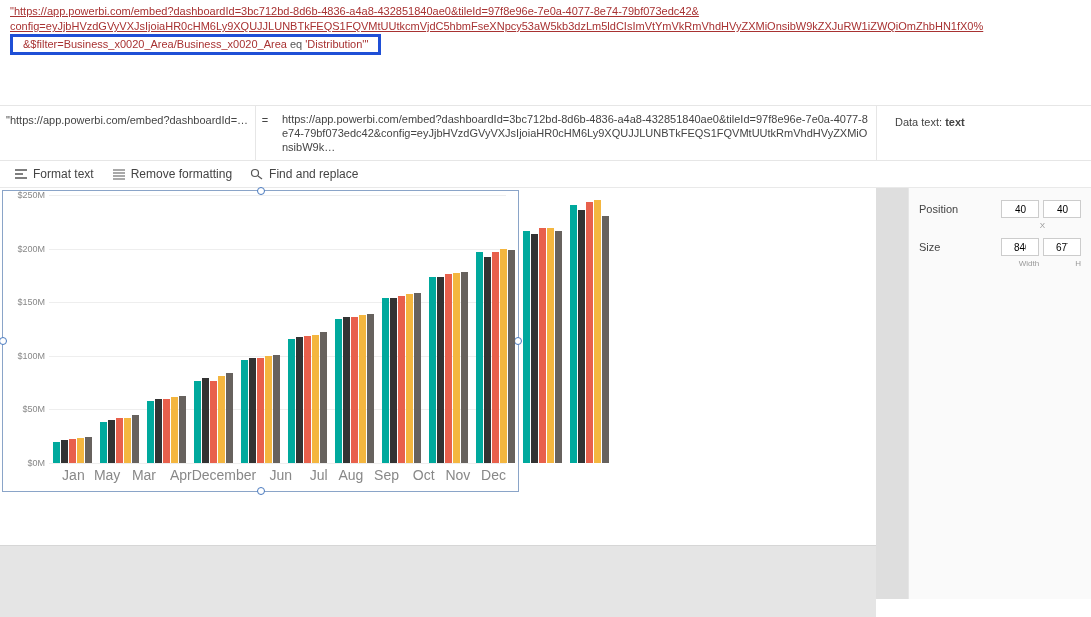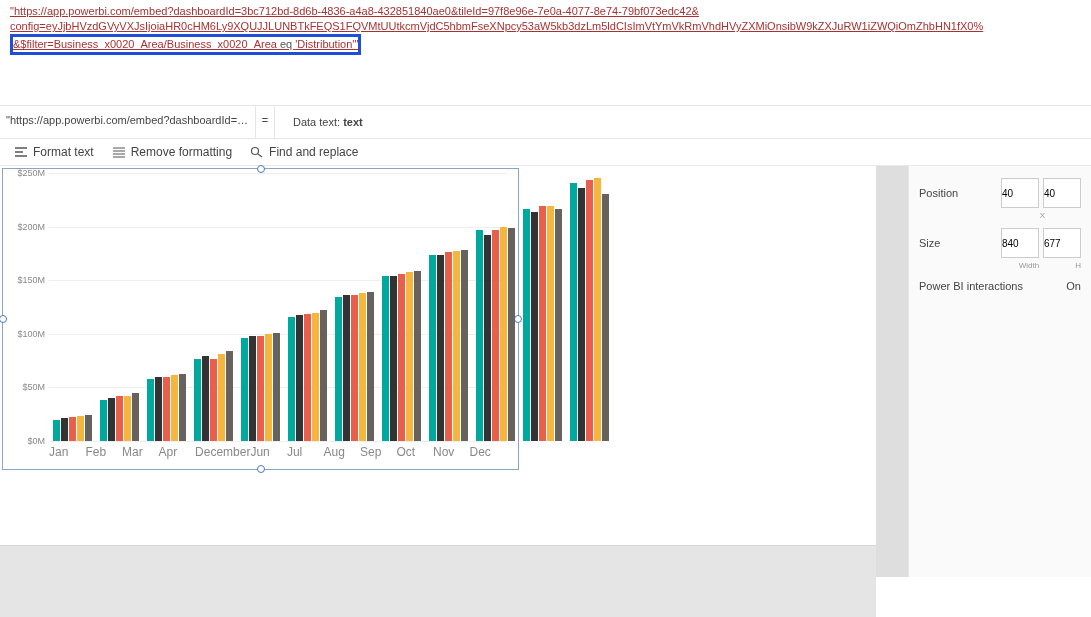--- a/index.html
+++ b/index.html
@@ -2,21 +2,21 @@
 <html><head>
 <meta charset="utf-8">
 <style>
   * { box-sizing: border-box; margin: 0; padding: 0; font-family: "Segoe UI", Arial, sans-serif; }
   html, body { width: 1091px; height: 617px; background: #fff; overflow: hidden; }
 
   
   .url-area { padding: 4px 10px 4px 10px; font-family: Consolas, monospace; font-size: 11px; line-height: 15px; color: #a83232; word-break: break-all; }
   .url-line1 { text-decoration: underline; }
   .url-line2 { }
-  .filter-highlight { display: inline-block; border: 3px solid #1f4fd6; padding: 0 0; text-decoration: underline; }
+  .filter-highlight { display: inline-block; border: 3px solid #1f4fd6; padding: 0 10px; }
   .filter-eq { color: #555; }
   .filter-val { color: #a83232; }
 
   .gap { height: 46px; }
 
   
   .formula-wrap { display:flex; border: 1px solid #e6e6e6; border-left:none; border-right:none; }
   .formula-left { width: 256px; padding: 8px 6px; font-size: 11px; color:#444; border-right: 1px solid #e6e6e6; white-space: nowrap; overflow: hidden; text-overflow: ellipsis; }
   .formula-eq { width: 18px; text-align:center; padding:8px 0; font-size:11px; color:#444; }
   .formula-right { flex:1; padding: 6px 8px; font-size:11px; color:#444; line-height:14px; word-break: break-all; }
@@ -38,32 +38,32 @@
   .sh-s  { left:50%; bottom:-4px; margin-left:-4px; }
   .sh-e  { right:-4px; top:50%; margin-top:-4px; }
   .sh-w  { left:-4px; top:50%; margin-top:-4px; }
 
   .chart-inner { position:absolute; left:8px; top:4px; right:8px; bottom:4px; }
   .y-axis { position:absolute; left:0; top:0; bottom:24px; width:38px; }
   .y-tick { position:absolute; right:4px; font-size:9px; color:#888; transform: translateY(-50%); }
   .plot { position:absolute; left:38px; right:4px; top:0; bottom:24px; border-top: 0; }
   .gridline { position:absolute; left:0; right:0; height:0; border-top:1px solid #eee; }
   .x-axis { position:absolute; left:38px; right:4px; bottom:6px; height:14px; display:flex; }
-  .x-label { flex:1; text-align:left; font-size:12px; color:#888; }
+  .x-label { flex:1; text-align:right; font-size:14px; color:#888; }
 
   .bars { position:absolute; left:0; right:0; top:0; bottom:0; display:flex; }
   .bar-group { flex:1; display:flex; align-items:flex-end; justify-content:center; gap:1px; padding:0 4px; }
   .bar { width:7px; }
 
   .rightgap { width: 32px; background:#dedede; }
   .proppanel { flex:1; background:#fafafa; border-left:1px solid #e6e6e6; padding: 8px 10px; font-size:11px; color:#444; }
   .prop-row { display:flex; align-items:center; justify-content:space-between; padding:4px 0; }
   .prop-row .lbl { flex:1; }
   .inputs { display:flex; gap:4px; align-items:center; }
-  .num { width:38px; height:30px; border:1px solid #ccc; font-size:10px; padding:1px 0; text-align:left; background:#fff; }
+  .num { width:38px; height:18px; border:1px solid #ccc; font-size:10px; padding:1px 12px; text-align:right; background:#fff; }
   .sublabels { display:flex; gap:18px; justify-content:flex-end; font-size:8px; color:#999; margin-top:-1px; margin-bottom:4px; }
   .sublabels span:first-child { margin-right: 18px; }
   .sel { width:38px; height:18px; border:1px solid #ccc; font-size:10px; background:#fff; display:flex; align-items:center; justify-content:center; gap:2px; }
   .onoff { font-size:11px; color:#444; }
 
   .bottom-strip { position:absolute; left:0; right:215px; bottom:0; height:72px; background:#e5e5e5; border-top:1px solid #d6d6d6; }
 </style>
 </head>
 <body>
 
@@ -75,20 +75,21 @@
       <span>&amp;$filter=Business_x0020_Area/Business_x0020_Area</span><span class="filter-eq"> eq </span><span class="filter-val">'Distribution'"</span>
     </span>
   </span>
 </div>
 
 <div class="gap"></div>
 
 <div class="formula-wrap">
   <div class="formula-left">"https://app.powerbi.com/embed?dashboardId=3bc712bd-8d6b-…</div>
   <div class="formula-eq">=</div>
+  <div class="formula-right">https://app.powerbi.com/embed?dashboardId=3bc712bd-8d6b-4836-a4a8-432851840ae0&amp;tileId=97f8e96e-7e0a-4077-8e74-79bf073edc42&amp;config=eyJjbHVzdGVyVXJsIjoiaHR0cHM6Ly9XQUJJLUNBTkFEQS1FQVMtUUtkRmVhdHVyZXMiOnsibW9k…</div>
   <div class="datatype-box">
     <span>Data text:</span>
     <b>text</b>
   </div>
 </div>
 
 <div class="toolbar">
   <div class="tb-item">
     <span class="tb-icon">
       <svg viewBox="0 0 14 12">
@@ -221,21 +222,21 @@
                 <div class="bar" style="background: rgb(0, 169, 157); height: 96.1538%;"></div>
                 <div class="bar" style="background: rgb(51, 51, 51); height: 94.2308%;"></div>
                 <div class="bar" style="background: rgb(232, 96, 76); height: 97.3077%;"></div>
                 <div class="bar" style="background: rgb(244, 182, 63); height: 98.0769%;"></div>
                 <div class="bar" style="background: rgb(103, 98, 94); height: 92.3077%;"></div>
               </div>
             </div>
         </div>
         <div class="x-axis" id="xaxis">
             <div class="x-label">Jan</div>
-            <div class="x-label">Feb</div>
+            <div class="x-label">May</div>
             <div class="x-label">Mar</div>
             <div class="x-label">Apr</div>
             <div class="x-label">December</div>
             <div class="x-label">Jun</div>
             <div class="x-label">Jul</div>
             <div class="x-label">Aug</div>
             <div class="x-label">Sep</div>
             <div class="x-label">Oct</div>
             <div class="x-label">Nov</div>
             <div class="x-label">Dec</div>
@@ -265,20 +266,16 @@
         <input class="num" value="840" style="">
         <input class="num" value="677" style="">
       </span>
     </div>
     <div class="sublabels">
       <span>Width</span>
       <span>H</span>
     </div>
 
 
-    <div class="prop-row" style="margin-top:6px">
-      <span class="lbl">Power BI interactions</span>
-      <span class="onoff">On</span>
-    </div>
   </div>
 </div>
 
 <div class="bottom-strip"></div>
 
 </body></html>

